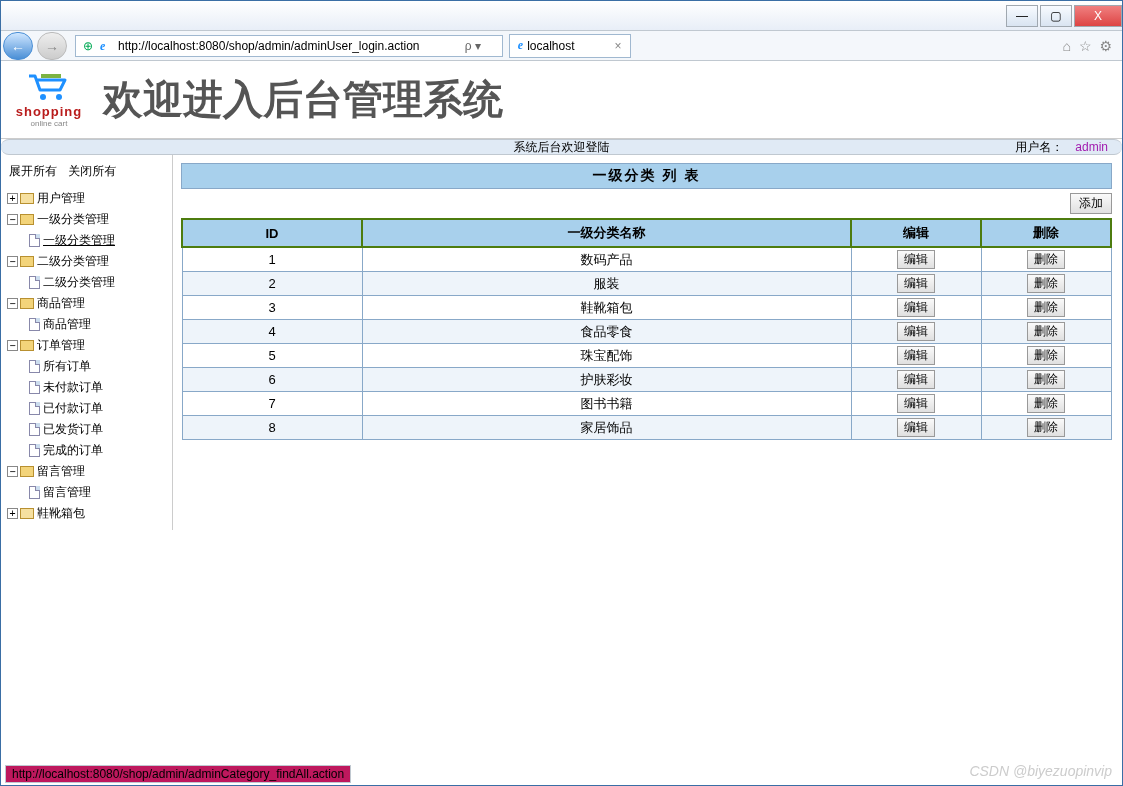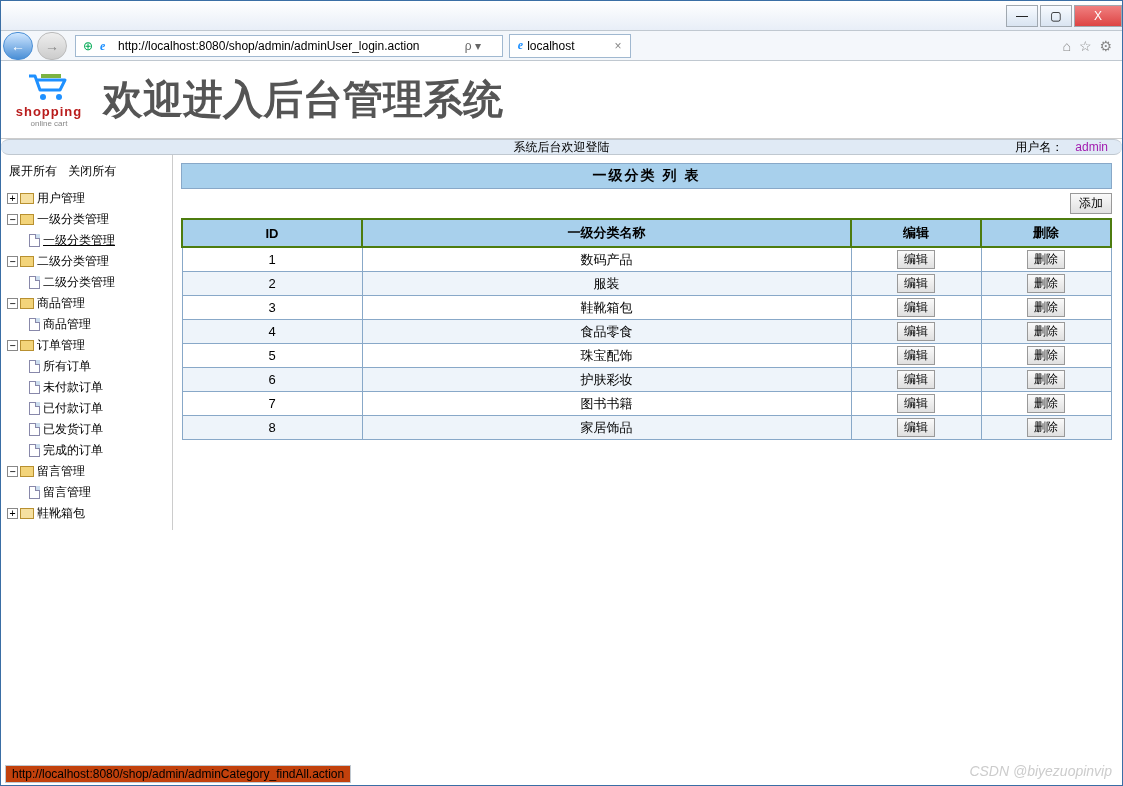--- a/index.html
+++ b/index.html
@@ -60,21 +60,21 @@
 table.data td { border: 1px solid #88a8c8; padding: 2px 4px; text-align: center; font-size: 13px; }
 table.data tr:nth-child(even) td { background: #eef4fa; }
 table.data tr:nth-child(odd) td { background: #fff; }
 table.data button { font-size: 12px; padding: 0 6px; background: linear-gradient(#fafafa,#e0e0e0); border: 1px solid #999; }
 
 .col-id { width: 180px; }
 .col-name { }
 .col-edit { width: 130px; }
 .col-del { width: 130px; }
 
-.status-link { position: absolute; bottom: 2px; left: 4px; border: 1px solid #c0c8d0; background: #c2410c; padding: 1px 6px; font-size: 12px; }
+.status-link { position: absolute; bottom: 2px; left: 4px; border: 1px solid #c0c8d0; background: #be185d; padding: 1px 6px; font-size: 12px; }
 .watermark { position: absolute; bottom: 6px; right: 10px; color: #ccc; font-size: 14px; font-style: italic; }
 </style>
 </head>
 <body>
 
 <div class="window">
   <div class="titlebar">
     <div class="winbtns">
       <div class="winbtn">—</div>
       <div class="winbtn">▢</div>

